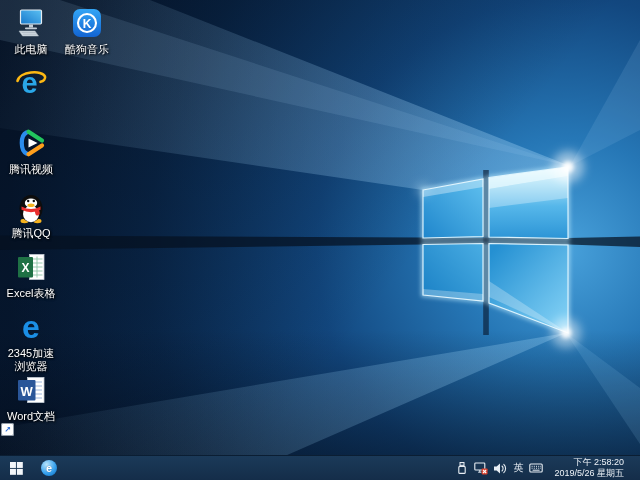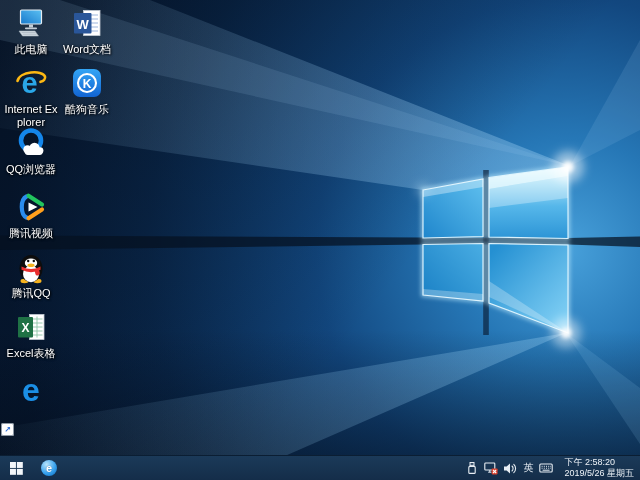--- a/index.html
+++ b/index.html
@@ -52,21 +52,21 @@
     background:radial-gradient(circle at 35% 28%,#b8e4fb,#39a3ef 55%,#0e6cbd 95%);
     display:flex;align-items:center;justify-content:center;
     color:#fff;font-weight:bold;font-size:11px;line-height:1;
     text-shadow:0 0 1px rgba(0,40,80,.6);
   }
   .tb-spacer{flex:1;}
   .tray{display:flex;align-items:center;gap:5px;height:25px;}
   .tray-ic{width:14px;height:16px;display:flex;align-items:center;justify-content:center;cursor:pointer;}
   .ime{color:#eef3f8;font-size:10px;cursor:pointer;padding:0 1px;}
   .clock{
-    margin-left:6px;margin-right:6px;text-align:left;cursor:pointer;
+    margin-left:6px;margin-right:16px;text-align:right;cursor:pointer;
     color:#eef3f8;font-size:9px;line-height:1.25;white-space:nowrap;
   }
 </style>
 </head>
 <body>
 
 <div class="desktop">
 
   <svg class="wallpaper" viewBox="0 0 640 480" preserveAspectRatio="none">
     <defs>
@@ -180,38 +180,22 @@
     </div>
 
 
     <div class="dicon">
       <div class="art">
           <svg width="34" height="34" viewBox="0 0 34 34">
         <text x="15.5" y="27" text-anchor="middle" font-family="Liberation Sans, sans-serif" font-size="29" font-weight="bold" fill="#2aa7e8">e</text>
         <path d="M3.5,15 C5,5.5 28.5,3.5 31,10.5 C31.8,13 29.5,15 26.5,15.8" fill="none" stroke="#fdb813" stroke-width="2.6" stroke-linecap="round"></path>
       </svg>
         </div>
-      <div class="lbl">Internet Explorer</div>
-    </div>
-
-    <div class="dicon">
-      <div class="art">
-          <svg width="34" height="34" viewBox="0 0 34 34">
-        <circle cx="17" cy="14.5" r="10" fill="none" stroke="#1486ea" stroke-width="4.6"></circle>
-        <g fill="#ffffff">
-          <circle cx="13.5" cy="23.5" r="4.2"></circle>
-          <circle cx="20.5" cy="22" r="5.2"></circle>
-          <circle cx="26" cy="24.6" r="3.4"></circle>
-          <rect x="11" y="23.5" width="17.5" height="5.4" rx="2.7"></rect>
-        </g>
-      </svg>
-        </div>
-      <div class="badge">↗</div>
-      <div class="lbl">QQ浏览器</div>
-    </div>
+    </div>
+
 
     <div class="dicon">
       <div class="art">
           <svg width="34" height="34" viewBox="0 0 34 34">
         <path d="M12.5,6.5 C6.2,9.5 6.2,24.5 12.5,27.5" fill="none" stroke="#2b8ced" stroke-width="4.2" stroke-linecap="round"></path>
         <path d="M14.5,5.8 L28,14.6" fill="none" stroke="#22c55e" stroke-width="4.2" stroke-linecap="round"></path>
         <path d="M14.5,28.2 L28,19.4" fill="none" stroke="#ff9f1c" stroke-width="4.2" stroke-linecap="round"></path>
         <path d="M14.5,12.5 L23.5,17 L14.5,21.5 Z" fill="#ffffff"></path>
       </svg>
         </div>
@@ -251,20 +235,21 @@
       <div class="lbl">Excel表格</div>
     </div>
 
     <div class="dicon">
       <div class="art">
           <svg width="34" height="34" viewBox="0 0 34 34">
         <text x="17" y="28" text-anchor="middle" font-family="Liberation Sans, sans-serif" font-size="32" font-weight="bold" fill="#1b8fe6">e</text>
       </svg>
         </div>
       <div class="badge">↗</div>
+      <div class="lbl">2345加速浏览器</div>
     </div>
 
     <div class="dicon">
       <div class="art">
           <svg width="34" height="34" viewBox="0 0 34 34">
         <rect x="13.5" y="4.5" width="16.5" height="25" fill="#ffffff" stroke="#c2cbd4" stroke-width="0.8"></rect>
         <path d="M17,9 H28 M17,13 H28 M17,17 H28 M17,21 H28 M17,25 H28" stroke="#9db6dd" stroke-width="1"></path>
         <rect x="4" y="7" width="17.5" height="20.5" rx="1" fill="#2a5699"></rect>
         <text x="12.7" y="22.5" text-anchor="middle" font-family="Liberation Sans, sans-serif" font-size="13" font-weight="bold" fill="#ffffff">W</text>
       </svg>

